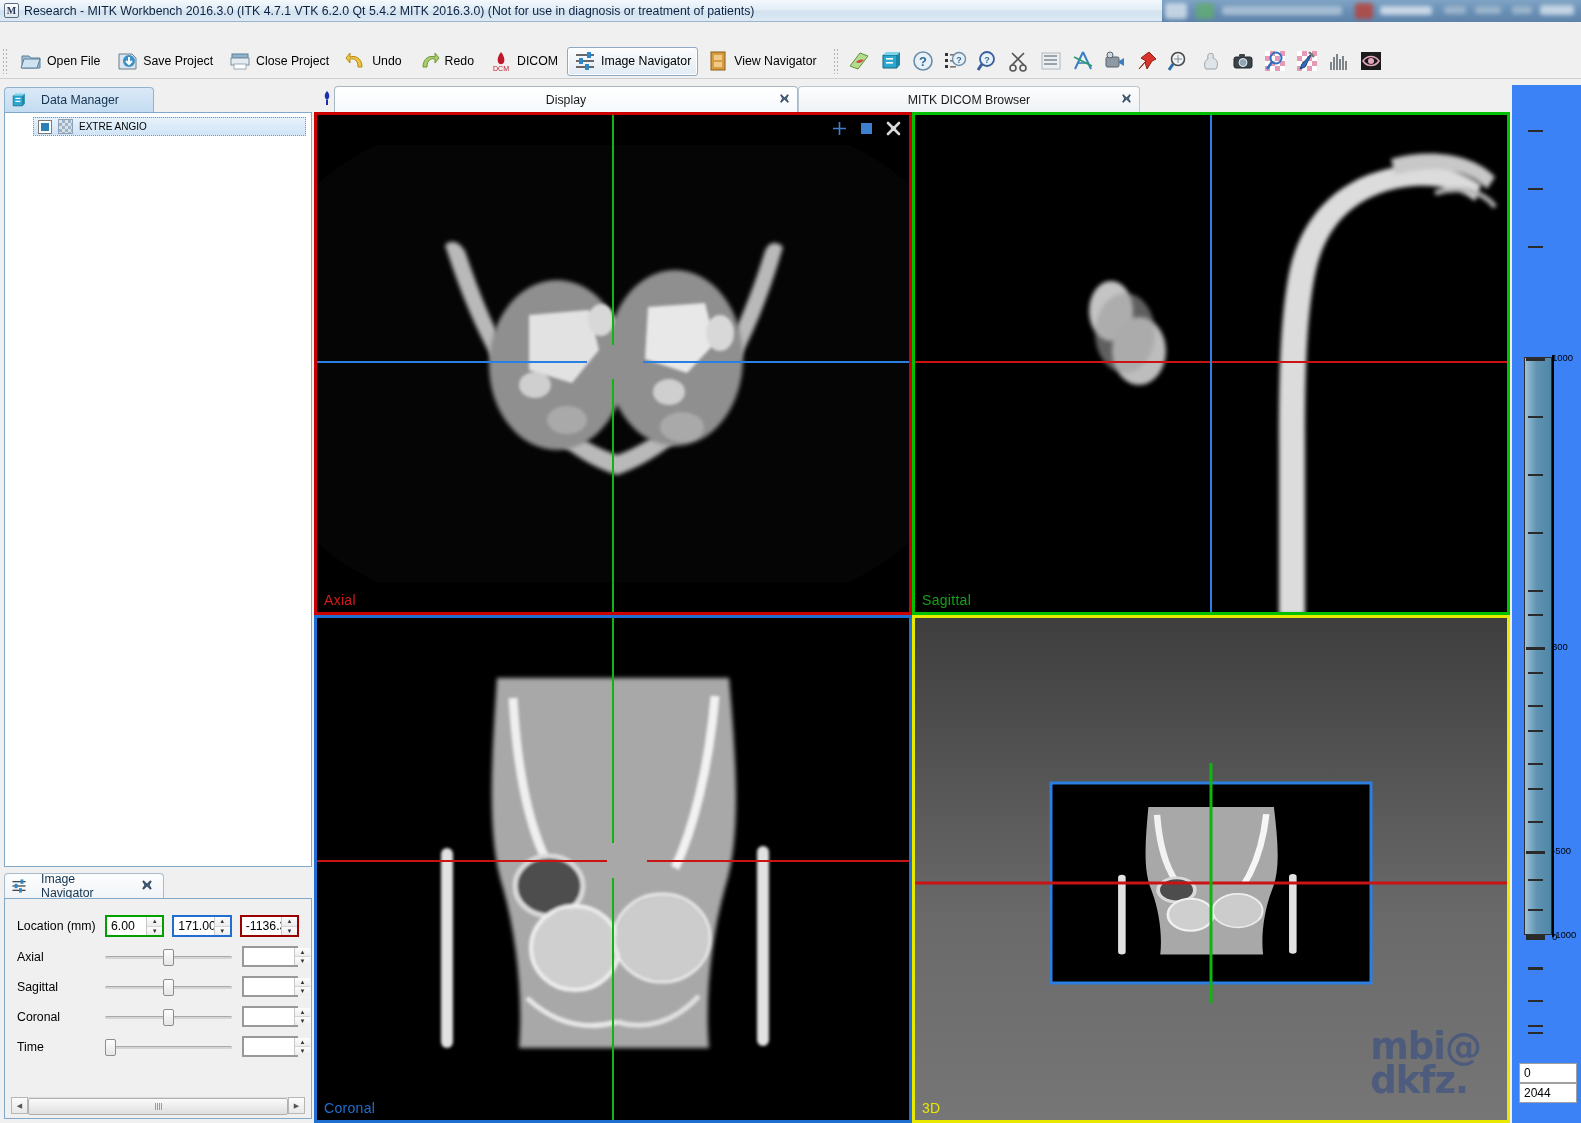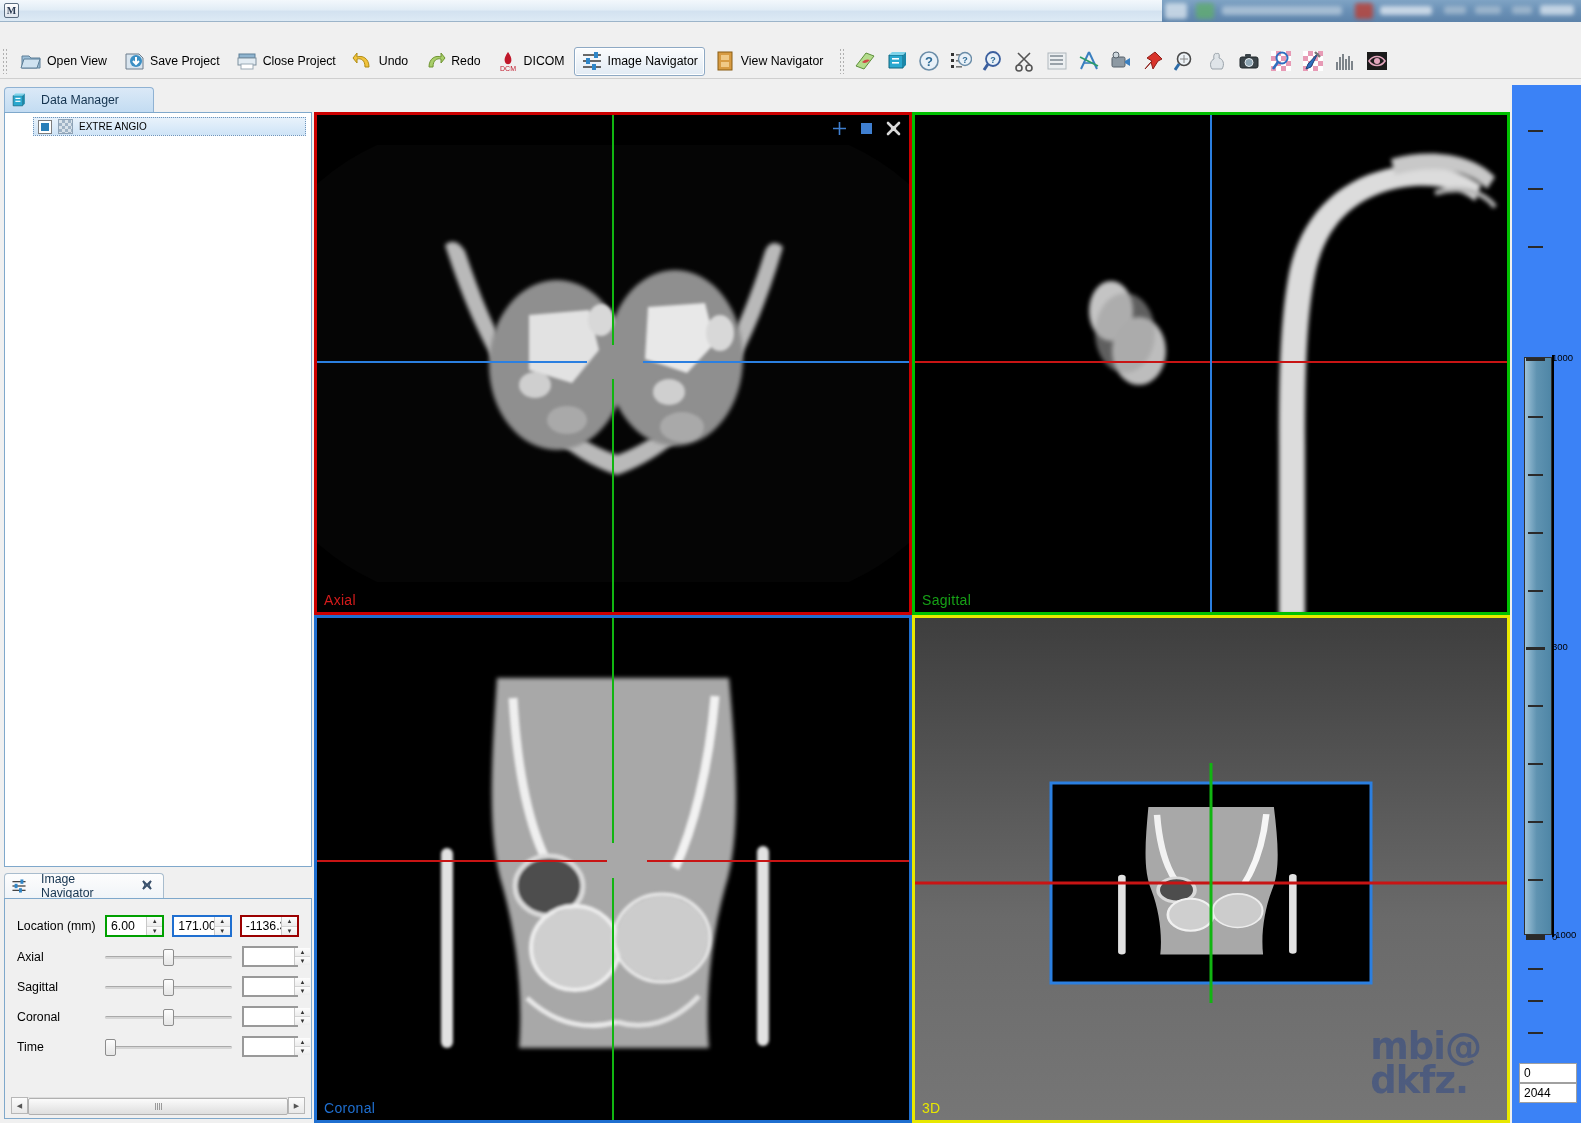--- a/index.html
+++ b/index.html
@@ -255,34 +255,35 @@
     <div class="bg-blob" style="left:1355px;top:3px;width:18px;height:16px;background:#c0392b;"></div>
     <div class="bg-blob" style="left:1380px;top:6px;width:52px;height:9px;background:#e7eef5;"></div>
     <div class="bg-blob" style="left:1444px;top:6px;width:22px;height:8px;background:#aabfd2;"></div>
     <div class="bg-blob" style="left:1475px;top:6px;width:26px;height:8px;background:#aabfd2;"></div>
     <div class="bg-blob" style="left:1512px;top:6px;width:20px;height:8px;background:#aabfd2;"></div>
     <div class="bg-blob" style="left:1540px;top:5px;width:34px;height:10px;background:#dfe9f2;"></div>
   </div>
 
   <div class="titlebar">
     <div class="title-icon">M</div>
+    <div class="title-text">Research - MITK Workbench 2016.3.0 (ITK 4.7.1  VTK 6.2.0 Qt 5.4.2 MITK 2016.3.0) (Not for use in diagnosis or treatment of patients)</div>
   </div>
 
 
   <div class="toolbar">
     <div class="tb-grip"></div>
 
     <div class="tb-btn">
       <span class="ico">
           <svg viewBox="0 0 22 22">
         <path d="M2 6 h7 l2 2 h9 v10 H2z" fill="#9dbfd8" stroke="#5d7f98"></path>
         <path d="M4 9 h16 l-3 9 H1z" fill="#cfe2f0" stroke="#5d7f98"></path>
           </svg>
         </span>
-      <span class="tb-label">Open View</span>
+      <span class="tb-label">Open File</span>
     </div>
 
     <div class="tb-btn">
       <span class="ico">
           <svg viewBox="0 0 22 22">
         <path d="M3 4 h13 l4 4 v11 H3z" fill="#d9e5ef" stroke="#6c7d8c"></path>
         <circle cx="13" cy="11" r="6" fill="#3b8fc4"></circle>
             <path d="M13 7 v6 M10 11 l3 3 3-3" stroke="#fff" stroke-width="2" fill="none"></path>
           </svg>
         </span>
@@ -688,20 +689,46 @@
                 <i></i>
               </div>
           </div>
           <div class="hs-arrow">▶</div>
         </div>
       </div>
     </div>
   </div>
 
   <div class="render-dock">
+    <div class="view-tabs">
+      <span class="pin-ico">
+        <svg width="14" height="16" viewBox="0 0 14 16">
+            <path d="M7 1 C4 4 4 8 7 10 C10 8 10 4 7 1z" fill="#1b2fb0"></path>
+            <path d="M7 10 v5" stroke="#1b2fb0" stroke-width="2"></path>
+          </svg>
+      </span>
+      <div class="vt active" style="left:20px;width:464px;">
+        <span class="vt-label">Display</span>
+        <span class="vt-close">
+          <svg width="11" height="11" viewBox="0 0 12 12">
+              <path d="M2 2 L10 10 M10 2 L2 10" stroke="#39506b" stroke-width="1.6" fill="none"></path>
+          <path d="M2 2 L4 6 L2 10 M10 2 L8 6 L10 10" stroke="#39506b" stroke-width="1.1" fill="none"></path>
+            </svg>
+        </span>
+      </div>
+      <div class="vt" style="left:484px;width:342px;">
+        <span class="vt-label">MITK DICOM Browser</span>
+        <span class="vt-close">
+          <svg width="11" height="11" viewBox="0 0 12 12">
+              <path d="M2 2 L10 10 M10 2 L2 10" stroke="#39506b" stroke-width="1.6" fill="none"></path>
+          <path d="M2 2 L4 6 L2 10 M10 2 L8 6 L10 10" stroke="#39506b" stroke-width="1.1" fill="none"></path>
+            </svg>
+        </span>
+      </div>
+    </div>
 
     <div class="quad">
 
       <div class="rv axial">
         <svg viewBox="0 0 592 497" preserveAspectRatio="none" style="position:absolute;inset:0;width:100%;height:100%;">
           <defs>
             <radialGradient id="fov" cx="50%" cy="50%" r="55%">
               <stop offset="75%" stop-color="#000"></stop>
                 <stop offset="100%" stop-color="#060606"></stop>
             </radialGradient>
@@ -864,20 +891,39 @@
       <div class="tick" style="top:620px;"></div>
       <div class="tick" style="top:678px;"></div>
       <div class="tick" style="top:736px;"></div>
       <div class="tick" style="top:794px;"></div>
 
       <div class="tick major" style="top:852px;"></div>
       <div class="ticklabel" style="top:852px;">0</div>
     </div>
   </div>
 
+  <div class="lw" style="top:529px;height:594px;background:transparent;">
+    <div class="tickwrap" style="height:594px;">
+      <div class="tick" style="top:380px;"></div>
+      <div class="tick" style="top:438px;"></div>
+      <div class="tick" style="top:496px;"></div>
+    </div>
+    <div class="tickwrap" style="height:594px;">
+      <div class="tick" style="top:85px;"></div>
+      <div class="tick" style="top:143px;"></div>
+      <div class="tick" style="top:201px;"></div>
+      <div class="tick" style="top:259px;"></div>
+      <div class="tick major" style="top:322px;"></div>
+      <div class="ticklabel" style="top:322px;">-500</div>
+      <div class="tick" style="top:380px;"></div>
+      <div class="tick" style="top:438px;"></div>
+      <div class="tick" style="top:496px;"></div>
+      <div class="tick" style="top:554px;"></div>
+    </div>
+  </div>
 
   <div class="lw" style="top:890px;height:233px;background:transparent;">
     <div class="tickwrap" style="height:233px;">
       <div class="tick major" style="top:45px;"></div>
       <div class="ticklabel" style="top:45px;">-1000</div>
       <div class="tick" style="top:78px;"></div>
       <div class="tick" style="top:110px;"></div>
       <div class="tick" style="top:142px;"></div>
     </div>
     <div class="lw-input" style="top:173px;">0</div>

